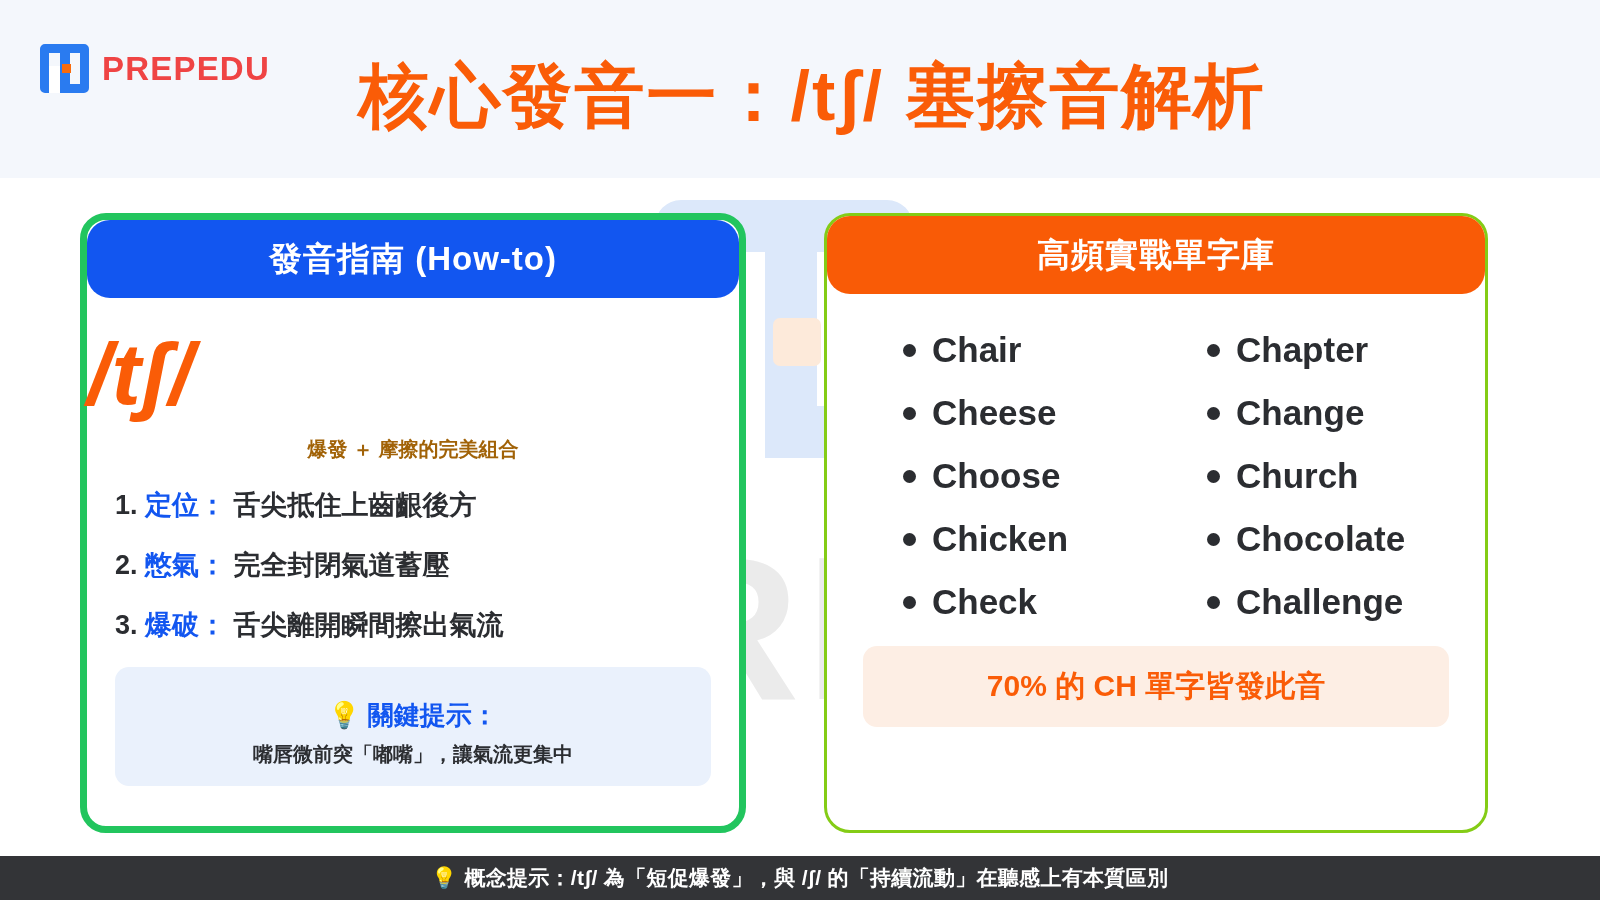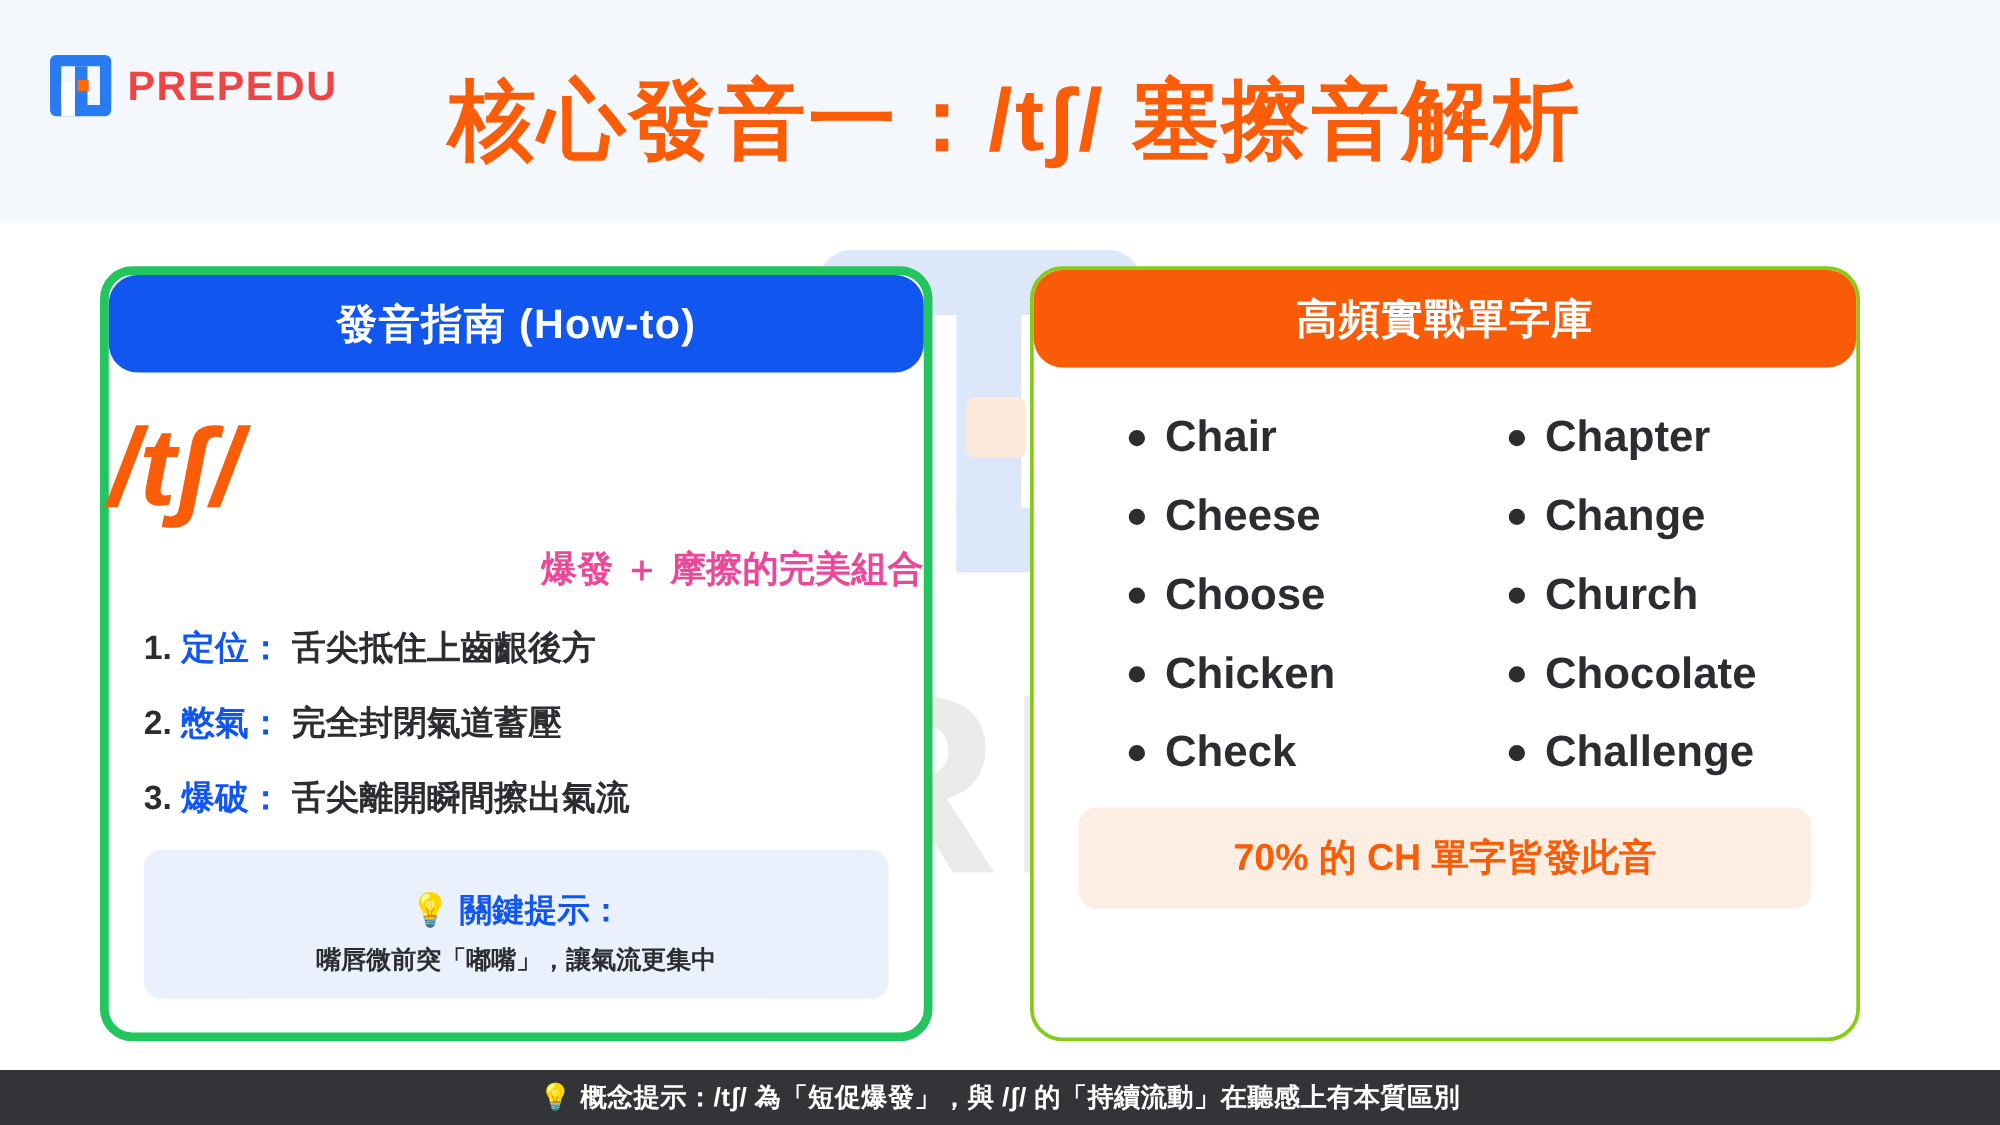--- a/index.html
+++ b/index.html
@@ -92,21 +92,21 @@
   .head-orange{ background:#f95b06; }
 
   .panel-body{ position:absolute; left:0; top:78px; width:100%; }
 
   
   .ipa-big{
     text-align:left; font-size:88px; font-weight:900; color:#fa5c07;
     font-style:italic; margin-top:32px; line-height:1;
   }
   .ipa-sub{
-    text-align:right; font-size:29px; font-weight:900; color:#ec4899;
+    text-align:center; font-size:20px; font-weight:900; color:#a16207;
     margin-top:18px;
   }
   .steps{ margin-top:24px; padding-left:28px; }
   .step{
     font-size:27px; font-weight:900; color:#2b2d31;
     margin-bottom:24px; white-space:nowrap;
   }
   .step .num{ color:#2b2d31; }
   .step .key{ color:#1256f0; }
   .step .desc{ color:#2b2d31; }

